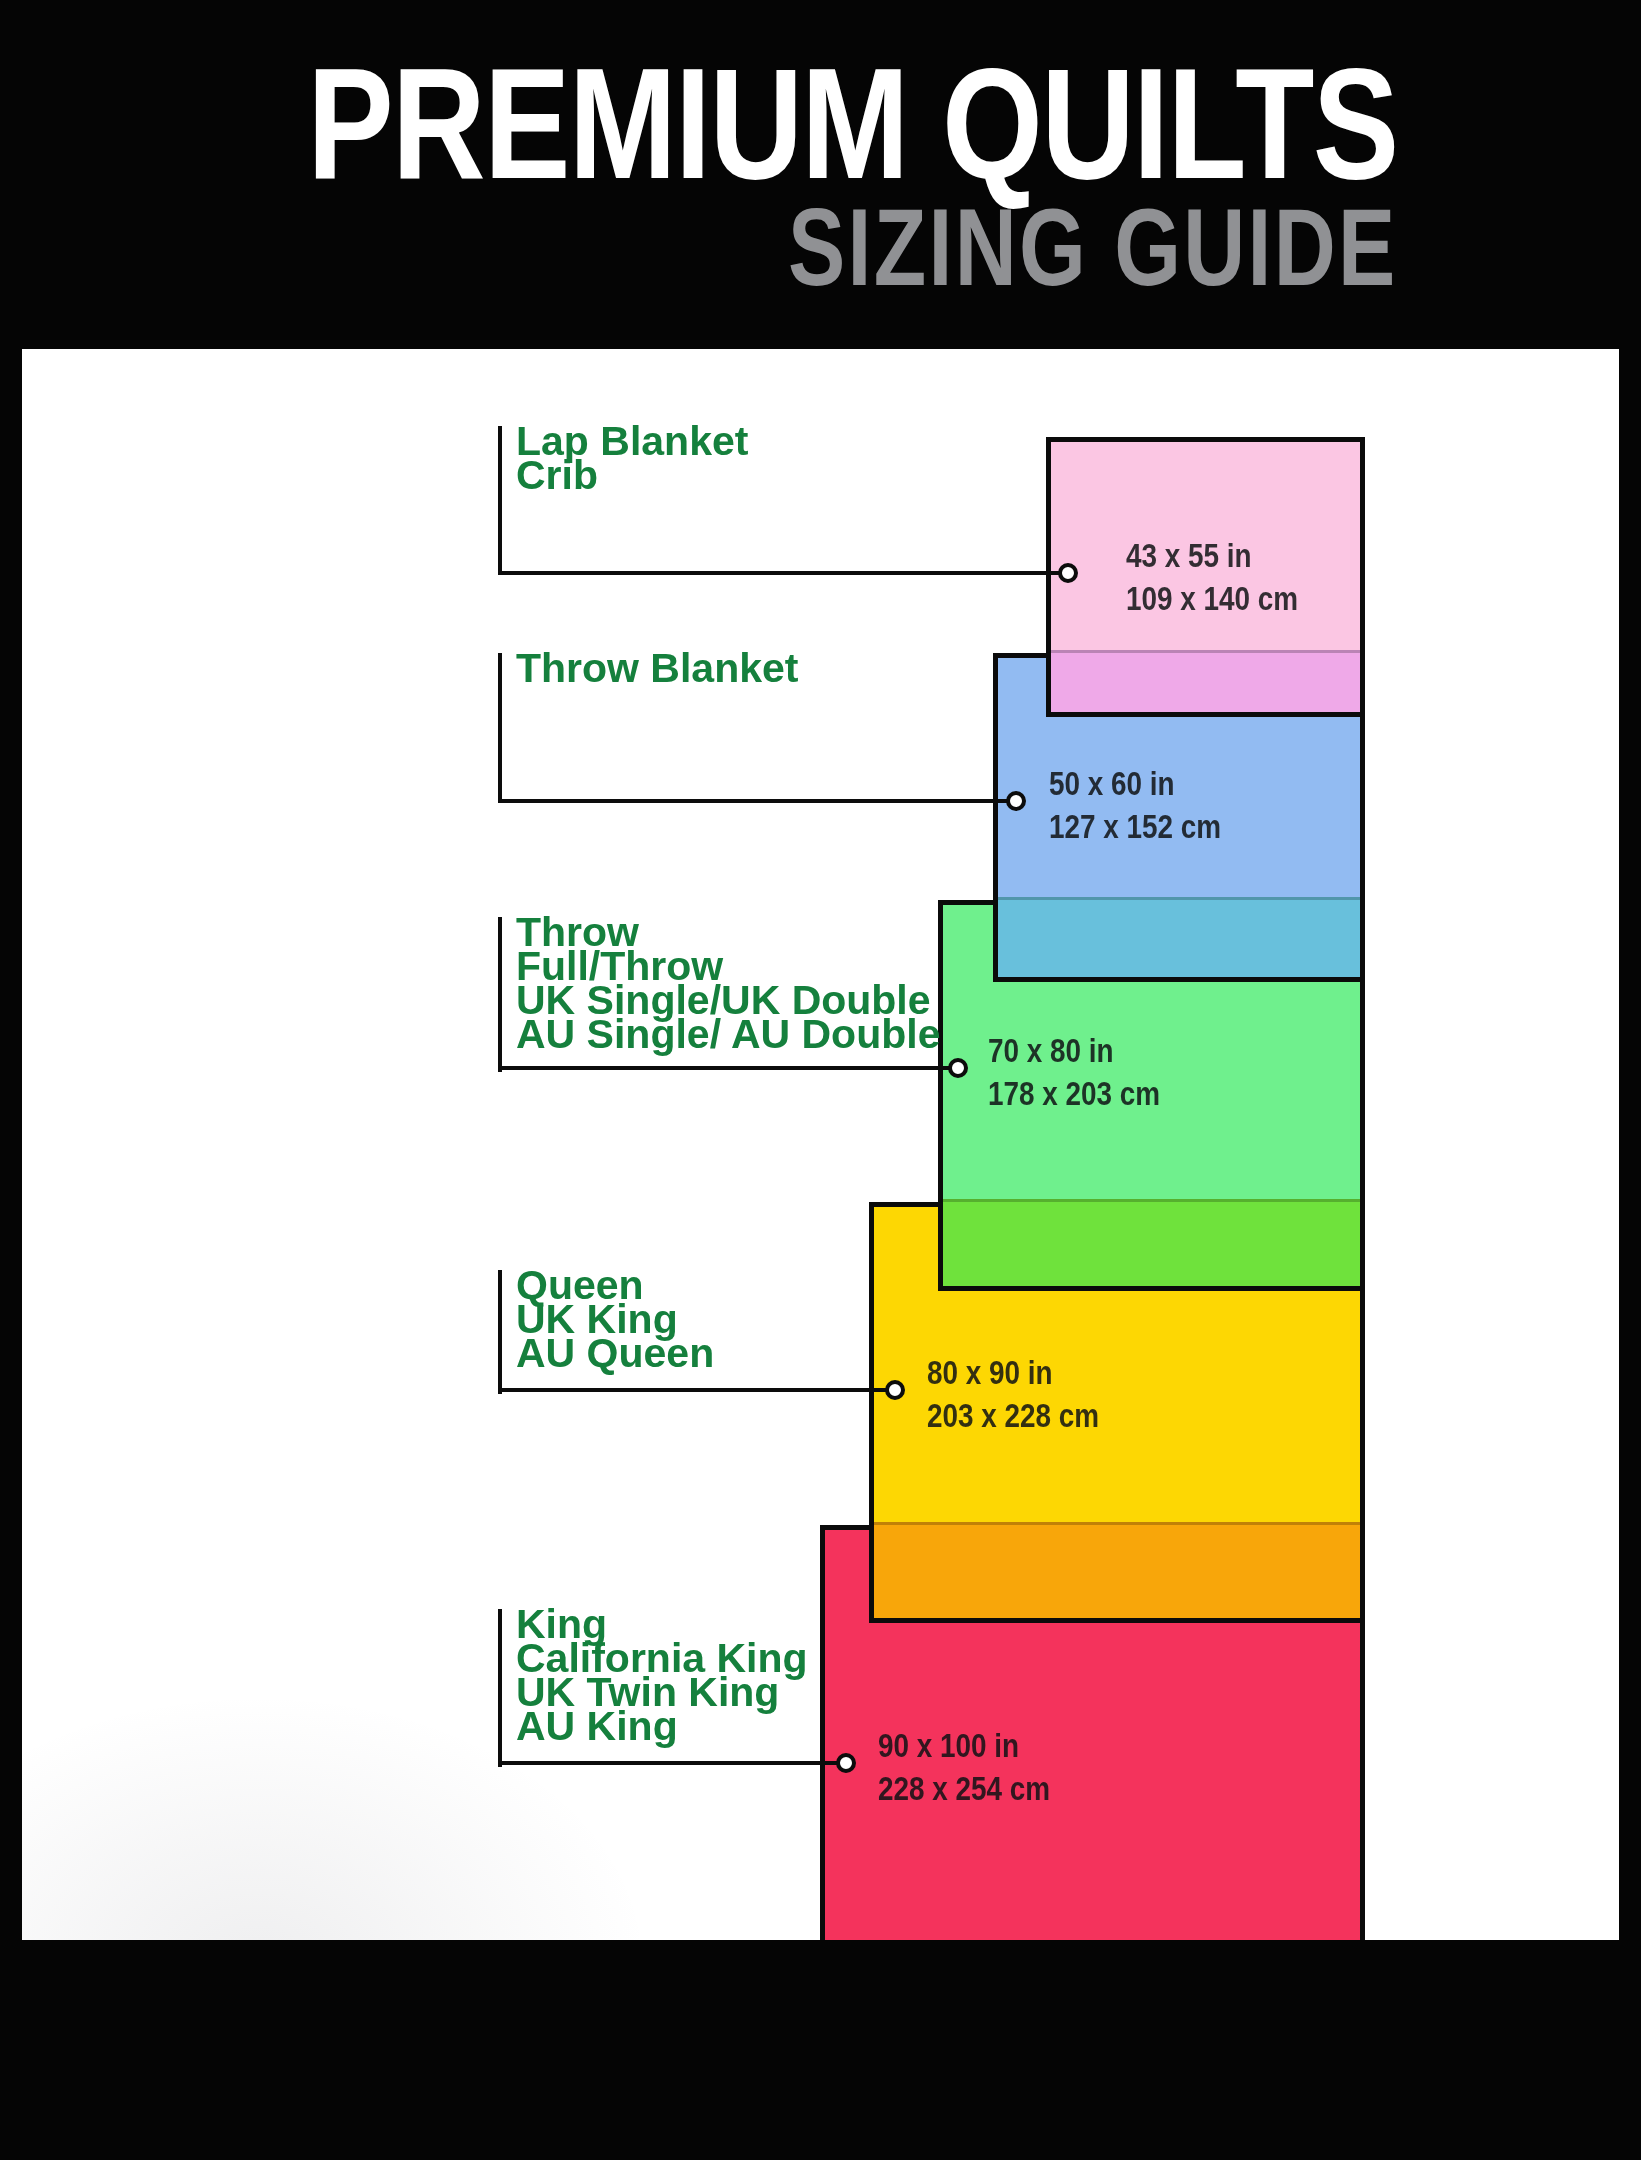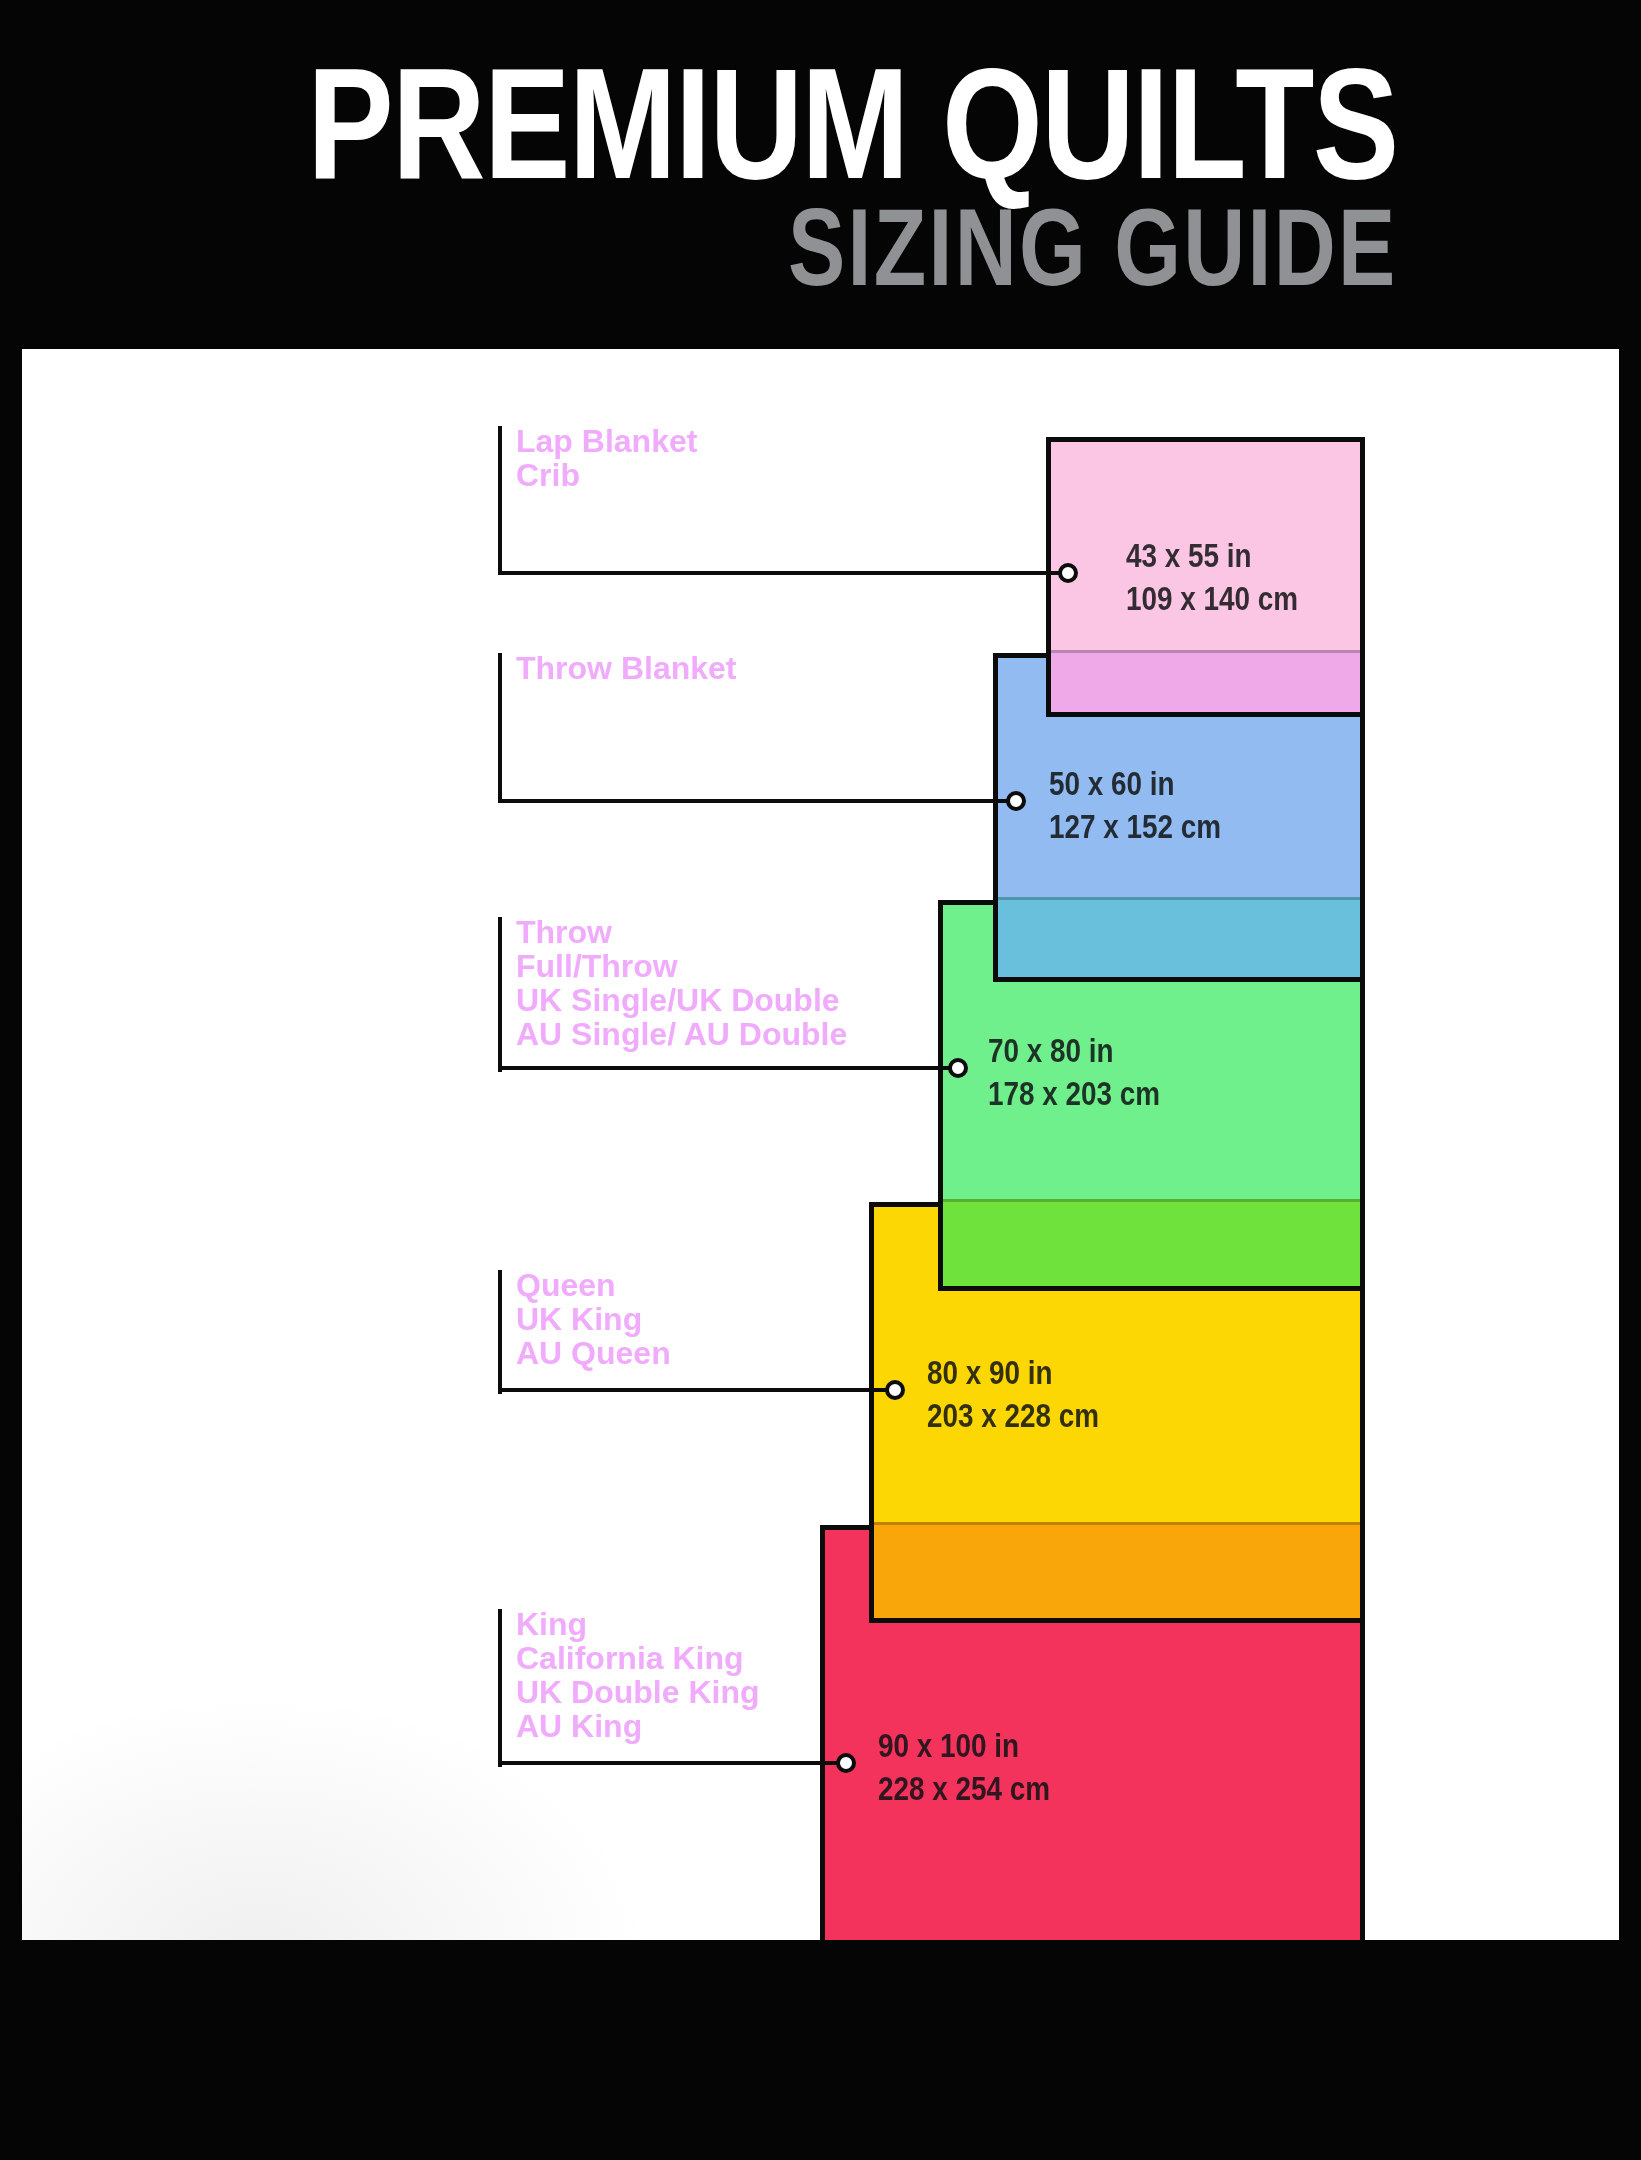--- a/index.html
+++ b/index.html
@@ -26,21 +26,21 @@
   .r0 .band{height:59px;background:#efa9e8;}
   .r1{left:993px;top:653px;width:372px;height:329px;background:#92bbf2;z-index:8;}
   .r1 .band{height:77px;background:#68c0dc;}
   .r2{left:938px;top:900px;width:427px;height:391px;background:#6ff08d;z-index:7;}
   .r2 .band{height:84px;background:#6fe23c;}
   .r3{left:869px;top:1202px;width:496px;height:421px;background:#fdd703;z-index:6;}
   .r3 .band{height:93px;background:#f8a60a;}
   .r4{left:820px;top:1525px;width:545px;height:475px;background:#f4335c;z-index:5;}
 
   
-  .lblock{position:absolute;left:516px;color:#f0abfc;font-size:32px;font-weight:bold;line-height:34px;
+  .lblock{position:absolute;left:516px;color:#15803d;font-size:41px;font-weight:bold;line-height:34px;
           white-space:nowrap;z-index:12;}
   .b0{top:424px;} .b1{top:651px;} .b2{top:915px;} .b3{top:1268px;} .b4{top:1607px;}
 
   .vline,.hline{position:absolute;background:#0c0c0c;z-index:11;}
   .vline{width:4px;}
   .hline{height:4px;left:498px;}
   .v0{left:498px;top:426px;height:149px;} .h0{top:571px;width:561px;}
   .v1{left:498px;top:653px;height:150px;} .h1{top:799px;width:510px;}
   .v2{left:498px;top:917px;height:155px;} .h2{top:1066px;width:452px;}
   .v3{left:498px;top:1270px;height:124px;} .h3{top:1388px;width:389px;}
@@ -130,21 +130,21 @@
   <div class="hline h3"></div>
   <div class="dot d3"></div>
   <div class="dims m3">
     <div>80 x 90 in</div>
     <div>203 x 228 cm</div>
   </div>
 
   <div class="lblock b4">
     <div>King</div>
     <div>California King</div>
-    <div>UK Double King</div>
+    <div>UK Twin King</div>
     <div>AU King</div>
   </div>
   <div class="vline v4"></div>
   <div class="hline h4"></div>
   <div class="dot d4"></div>
   <div class="dims m4">
     <div>90 x 100 in</div>
     <div>228 x 254 cm</div>
   </div>
 

